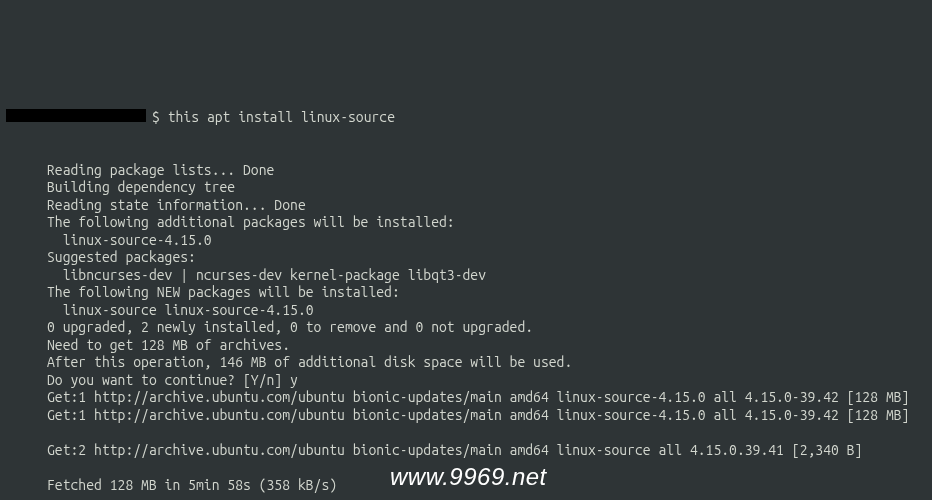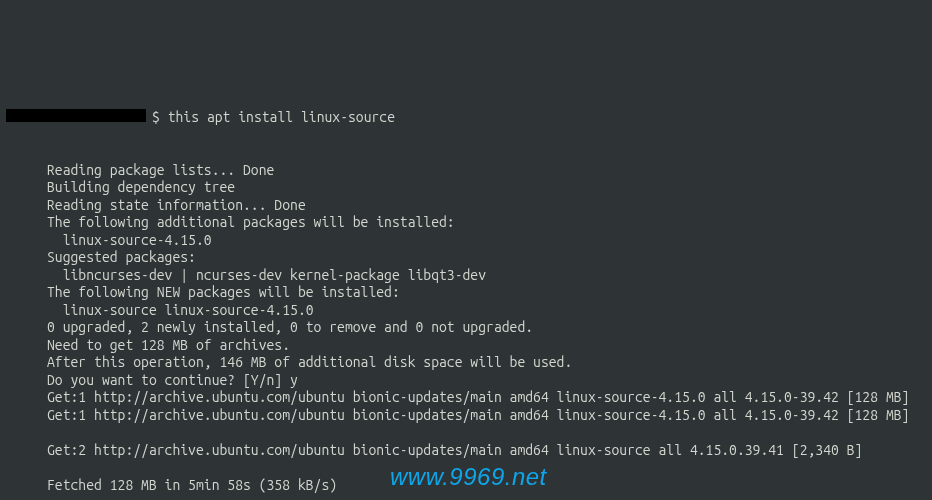--- a/index.html
+++ b/index.html
@@ -30,21 +30,21 @@
       display: inline-block;
       width: 140px;
       height: 13px;
       background: #000;
       margin-right: 6px;
     }
     .watermark {
       position: absolute;
       left: 390px;
       top: 462px;
-      color: #0ea5e9;
+      color: #ffffff;
       font-family: Arial, sans-serif;
       font-size: 24px;
       font-style: italic;
       font-weight: 400;
       letter-spacing: 0.5px;
       pointer-events: none;
     }
     .line {
       min-height: 1.25em;
       padding-left: 41px;

